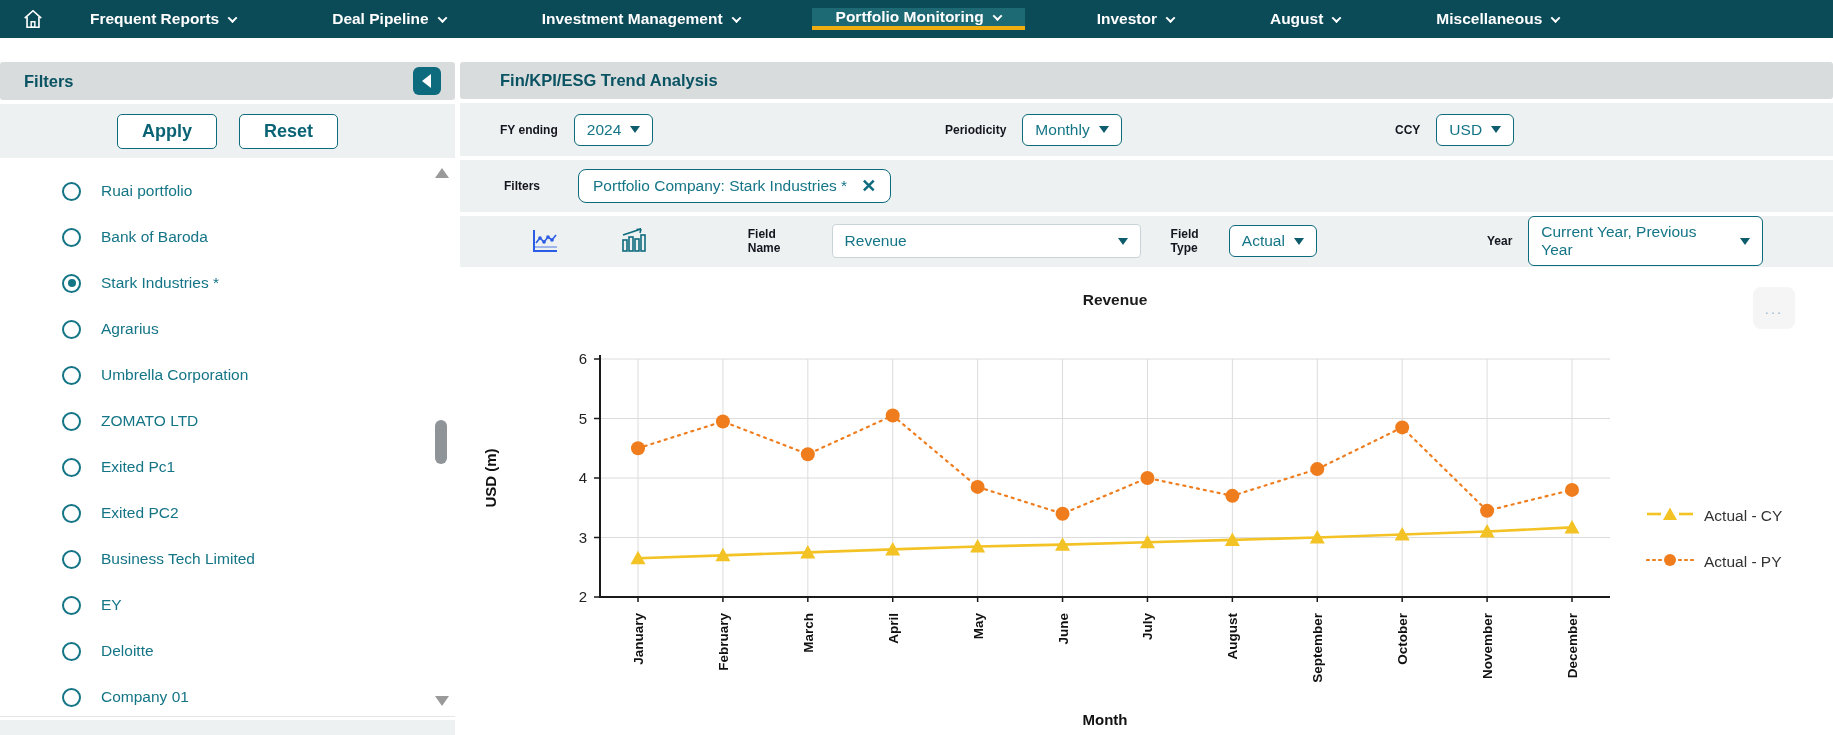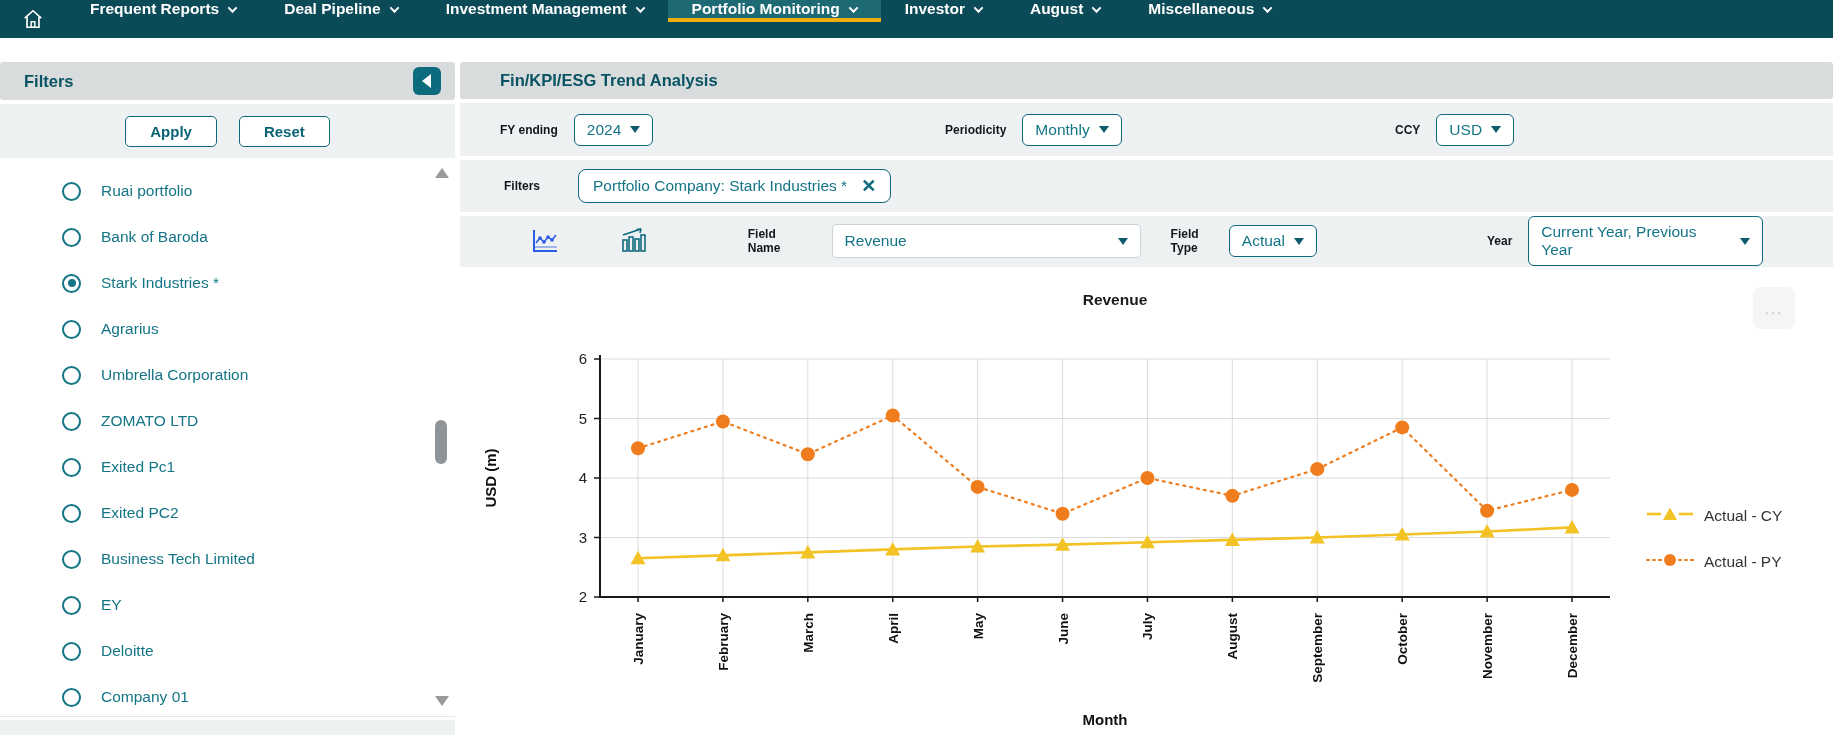--- a/index.html
+++ b/index.html
@@ -25,21 +25,21 @@
   .panel-header { height:38px; background:#D8DCDC; display:flex; align-items:center;
     padding:0 14px 0 24px; border-radius:3px; }
   .panel-header .hd { color:#0A5363; font-weight:700; font-size:16.5px; }
   .collapse-btn { margin-left:auto; width:28px; height:28px; background:#0E6B7D; border-radius:6px;
     display:flex; align-items:center; justify-content:center; cursor:pointer; }
   .collapse-btn .tri-left { width:0; height:0; border-top:7px solid transparent;
     border-bottom:7px solid transparent; border-right:9px solid #fff; margin-right:2px; }
   .btn-row { height:54px; margin-top:4px; background:#EDF1F1; display:flex; align-items:center;
     justify-content:center; gap:22px; }
   .t-btn { background:#fff; border:1.6px solid #0E6B7D; color:#0A6375; font-weight:700;
-    font-size:15px; padding:6px 24px; border-radius:5px; cursor:pointer;
+    font-size:18px; padding:6px 24px; border-radius:5px; cursor:pointer;
     font-family:"Liberation Sans",sans-serif; }
   .company-list { position:relative; height:559px; background:#fff; overflow:hidden;
     padding:10px 60px 0 62px; border-bottom:1px solid #e3e6e6; }
   .list-item { display:flex; align-items:center; gap:20px; height:46px; cursor:pointer; }
   .list-item:first-child { margin-top:-10px; }
   .radio { width:19px; height:19px; border:2px solid #147586; border-radius:50%; flex:none;
     position:relative; background:#fff; }
   .radio.sel::after { content:''; position:absolute; inset:3.5px; background:#147586; border-radius:50%; }
   .list-item .lbl { color:#147586; font-size:15.5px; }
   .v-scroll { position:absolute; right:6px; top:0; bottom:0; width:16px; }
@@ -91,21 +91,21 @@
 <body>
 
 <div class="topnav">
   <div class="home-btn">
     <svg width="22" height="22" viewBox="0 0 24 24">
       <path d="M3 11 L12 3 L21 11" fill="none" stroke="#fff" stroke-width="1.8"></path>
       <path d="M5.5 9.5 V21 H18.5 V9.5" fill="none" stroke="#fff" stroke-width="1.8"></path>
       <rect x="10" y="15" width="4" height="6" fill="none" stroke="#fff" stroke-width="1.6"></rect>
     </svg>
   </div>
-  <div id="nav-items" style="display:flex;align-items:flex-start;">
+  <div id="nav-items" style="display:flex;align-items:center;gap:48px;">
       <div class="nav-item">
         <span>Frequent Reports</span>
         <span class="chev"></span>
       </div>
       <div class="nav-item">
         <span>Deal Pipeline</span>
         <span class="chev"></span>
       </div>
       <div class="nav-item">
         <span>Investment Management</span>

